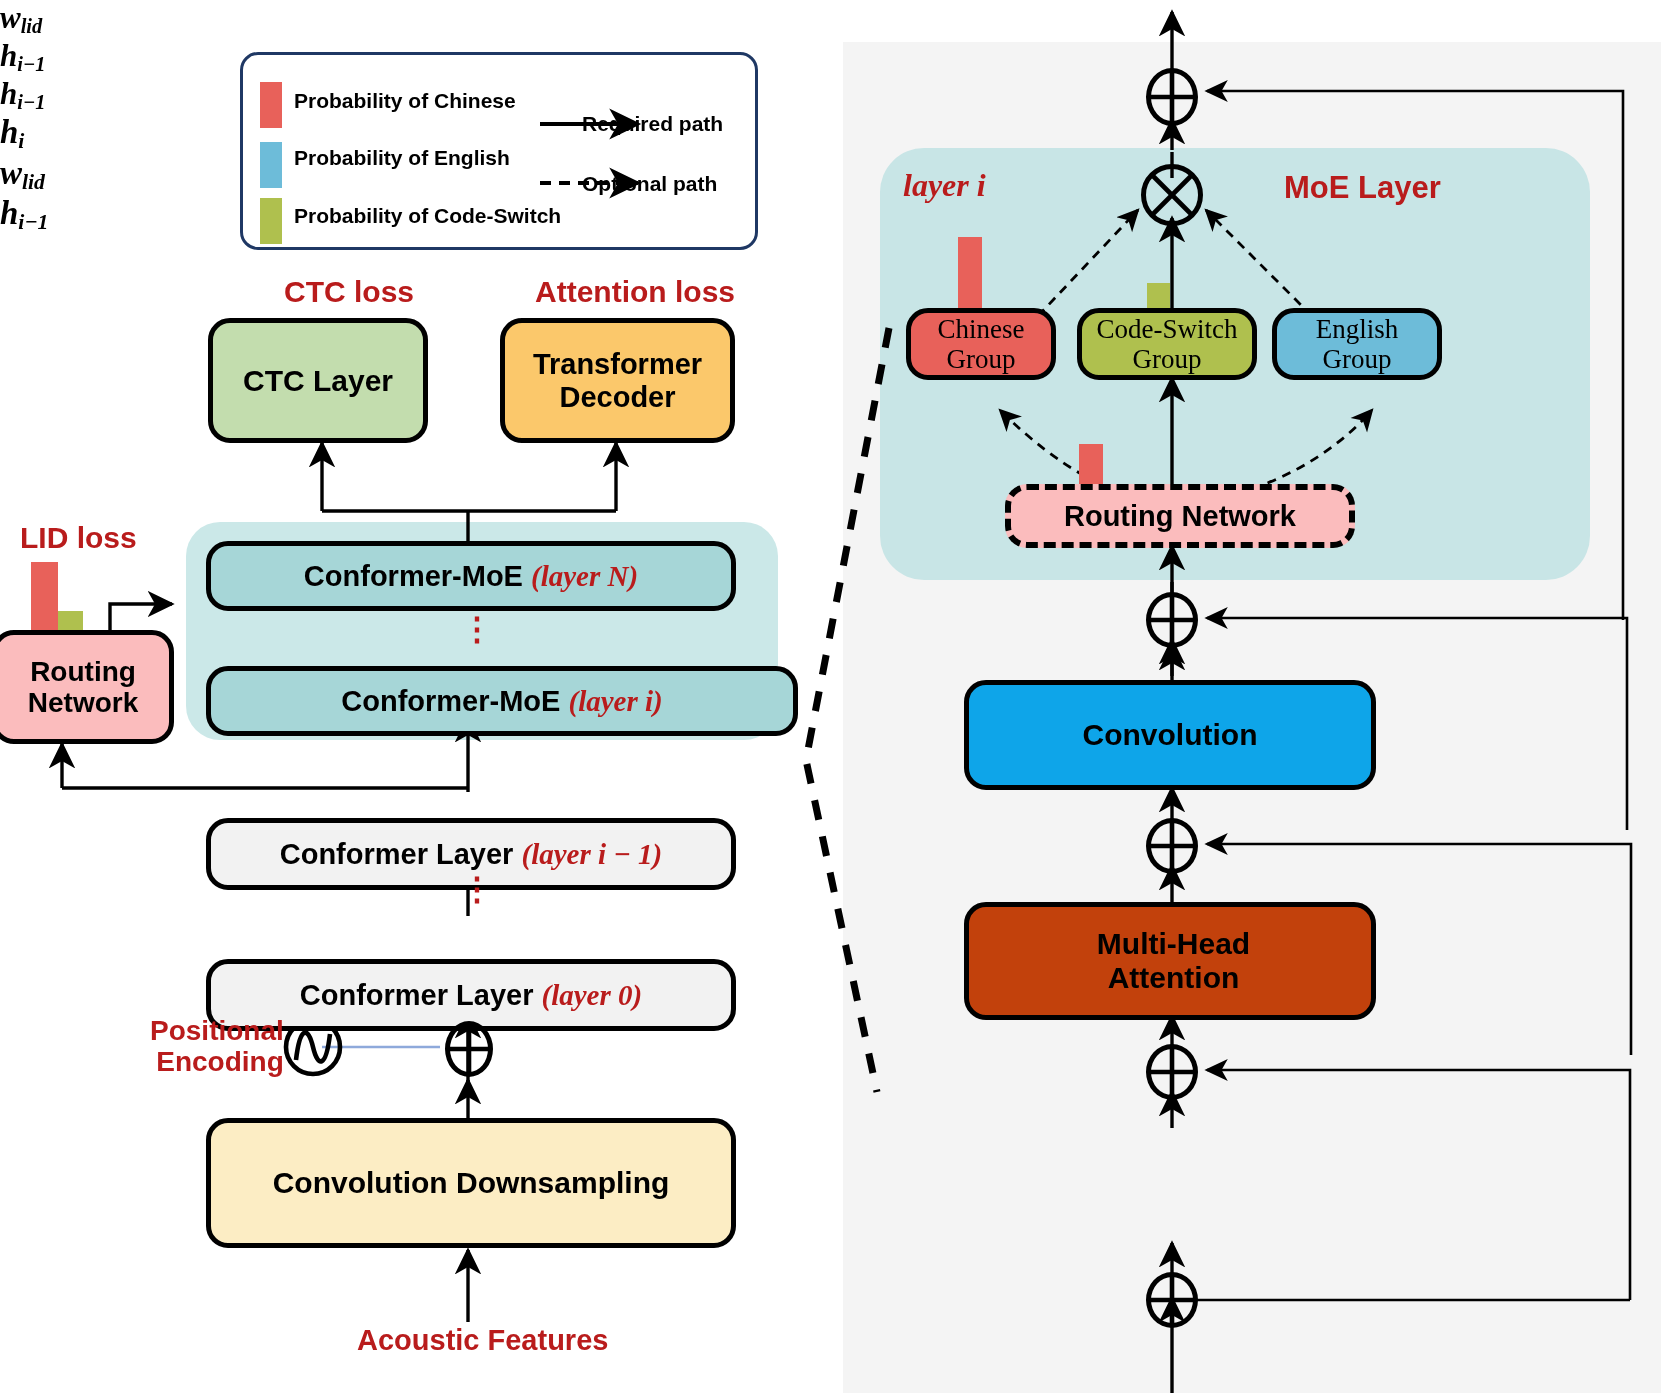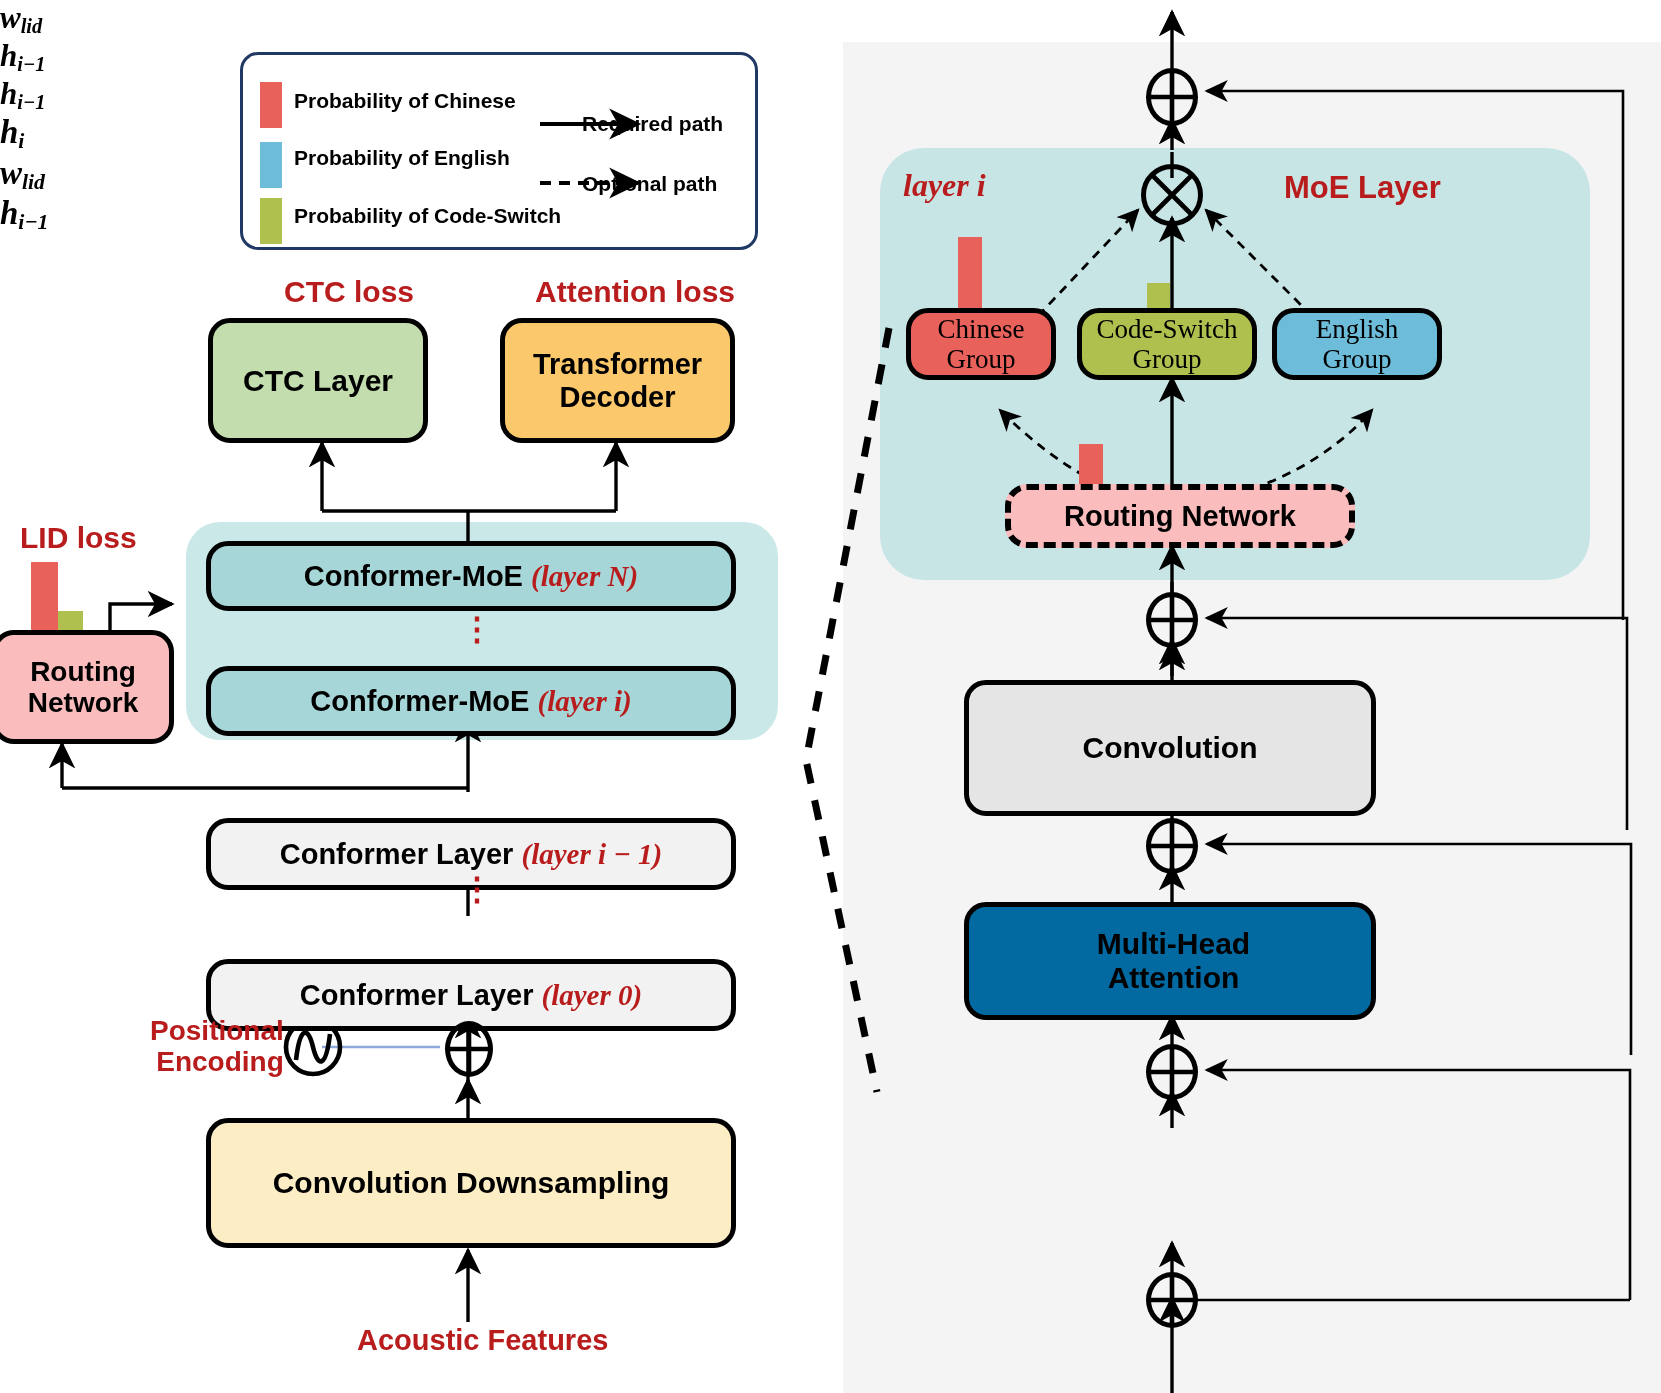--- a/index.html
+++ b/index.html
@@ -278,21 +278,21 @@
 
   <div class="node" style="left:206px;top:541px;width:530px;height:70px;background:#a6d6d7;font-size:29px;">
     <span>
       <span>Conformer-MoE</span>
       <span class="lbl serif-it" style="position:static;font-size:29px;">(layer N)</span>
     </span>
   </div>
 
   <div class="lbl" style="left:461px;top:612px;font-size:32px;letter-spacing:0;">⋮</div>
 
-  <div class="node" style="left:206px;top:666px;width:530px;height:70px;background:#a6d6d7;font-size:29px;">
+  <div class="node" style="left:206px;top:666px;width:592px;height:70px;background:#a6d6d7;font-size:29px;">
     <span>
       <span>Conformer-MoE</span>
       <span class="lbl serif-it" style="position:static;font-size:29px;">(layer i)</span>
     </span>
   </div>
 
   <div class="math" style="left:487px;top:753px;font-size:31px;">
     <span>h</span><sub>i−1</sub>
   </div>
   <div class="math" style="left:107px;top:782px;font-size:31px;">
@@ -387,33 +387,33 @@
   </div>
 
   <div class="op" style="left:1146px;top:592px;width:52px;height:56px;"></div>
   <svg class="layer" viewBox="0 0 1661 1393">
     <g stroke="#000" stroke-width="4.6">
       <path d="M1148,620 L1196,620"></path>
       <path d="M1172,596 L1172,644"></path>
     </g>
   </svg>
 
-  <div class="node" style="left:964px;top:680px;width:412px;height:136px;background:#e5e5e5;font-size:30px;">
+  <div class="node" style="left:964px;top:680px;width:412px;height:110px;background:#0ea5e9;font-size:30px;">
     <span>Convolution</span>
   </div>
 
   <div class="op" style="left:1146px;top:818px;width:52px;height:56px;"></div>
   <svg class="layer" viewBox="0 0 1661 1393">
     <g stroke="#000" stroke-width="4.6">
       <path d="M1148,846 L1196,846"></path>
       <path d="M1172,822 L1172,870"></path>
     </g>
   </svg>
 
-  <div class="node" style="left:964px;top:902px;width:412px;height:118px;background:#0369a1;font-size:30px;white-space:pre;padding-left:7px;">
+  <div class="node" style="left:964px;top:902px;width:412px;height:118px;background:#c2410c;font-size:30px;white-space:pre;padding-left:7px;">
     <span>Multi-Head
 Attention</span>
   </div>
 
   <div class="op" style="left:1146px;top:1044px;width:52px;height:56px;"></div>
   <svg class="layer" viewBox="0 0 1661 1393">
     <g stroke="#000" stroke-width="4.6">
       <path d="M1148,1072 L1196,1072"></path>
       <path d="M1172,1048 L1172,1096"></path>
     </g>

